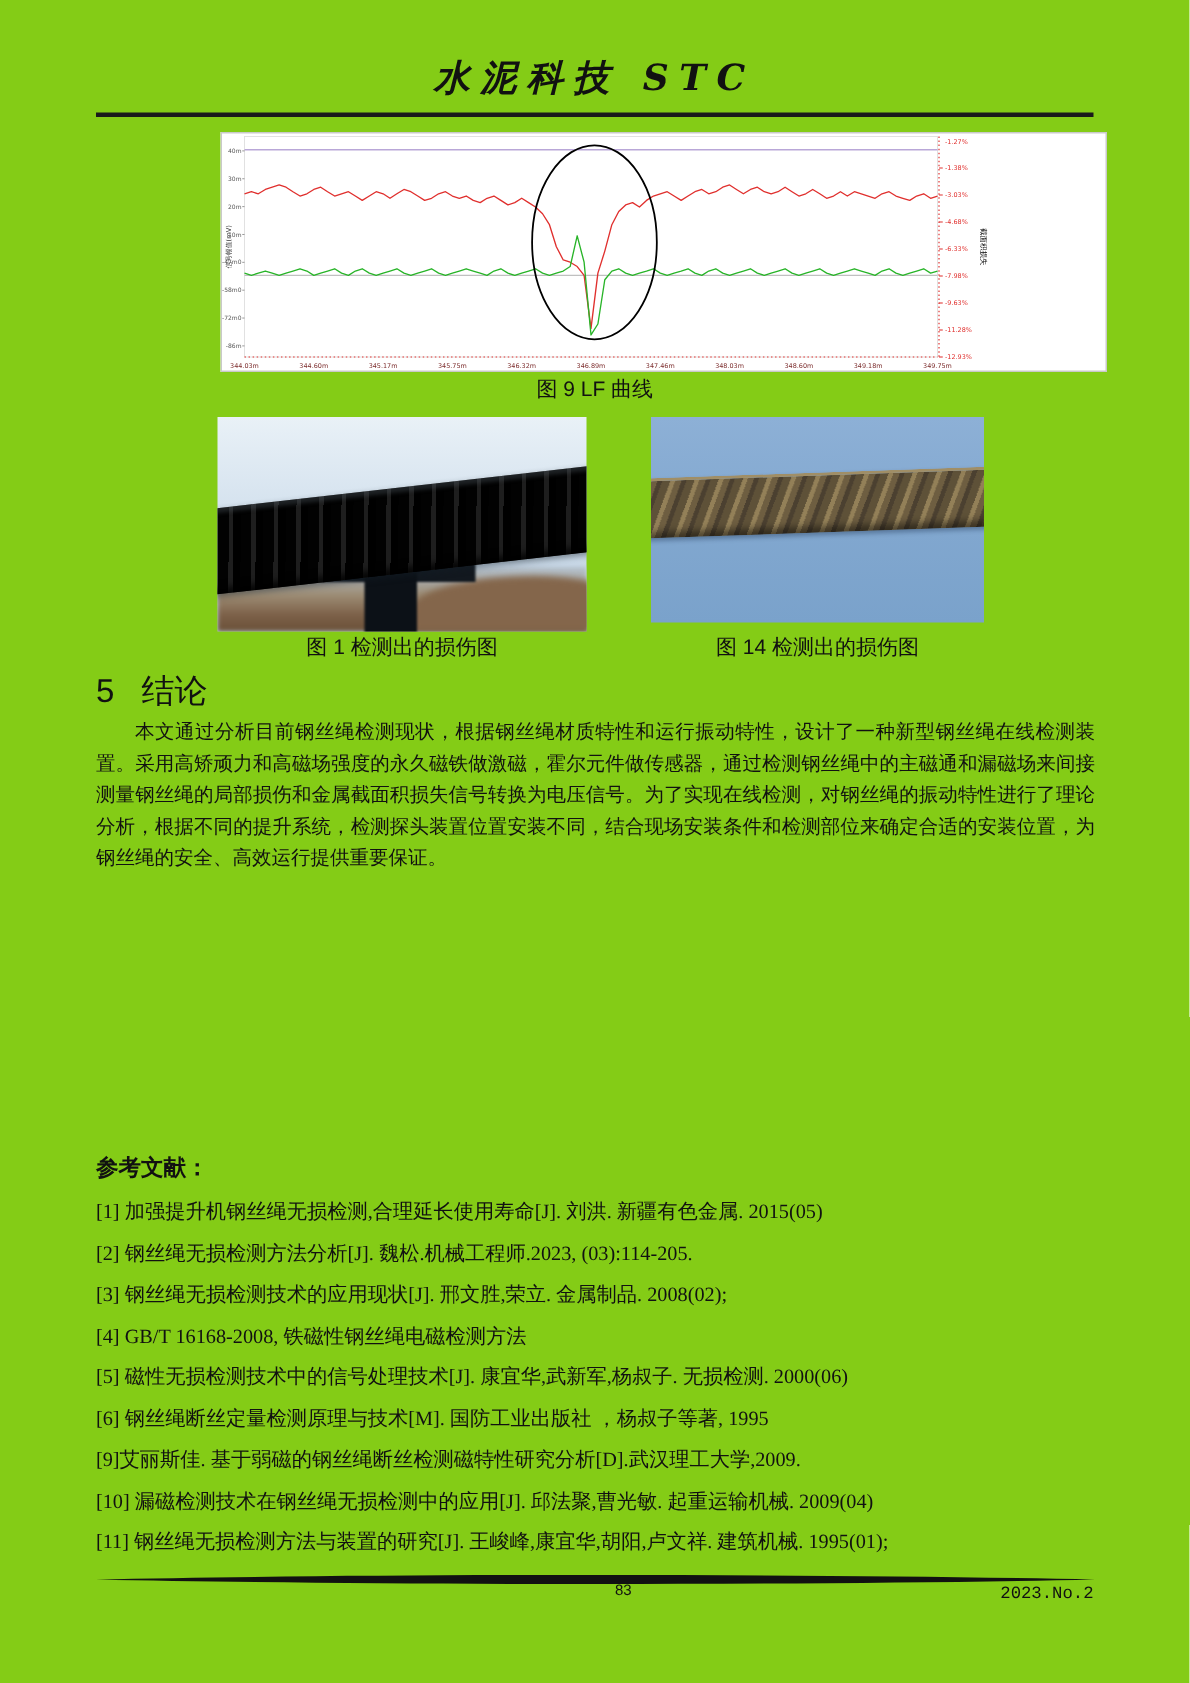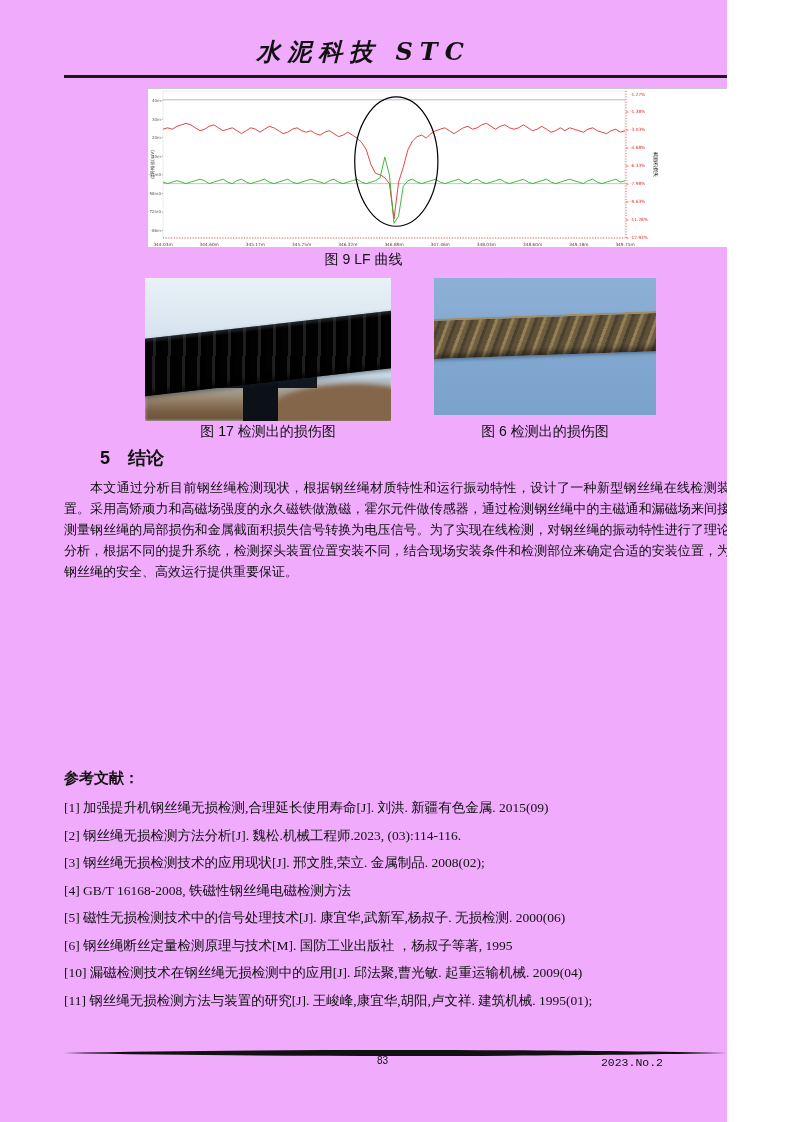--- a/index.html
+++ b/index.html
@@ -1,16 +1,16 @@
 <!DOCTYPE html>
 <html><head>
 <meta charset="utf-8">
 <style>
   html,body{margin:0;padding:0;background:#ffffff;}
-  .page{position:relative;width:727px;height:1122px;background:#f0abfc;overflow:hidden;
+  .page{position:relative;width:793px;height:1122px;background:#84cc16;overflow:hidden;
         font-family:"Liberation Serif","DejaVu Serif",serif;color:#111;}
   
   .header-title{position:absolute;top:36px;left:0;width:100%;text-align:center;
     font-size:24px;font-weight:bold;font-style:italic;letter-spacing:7px;
     font-family:"DejaVu Serif",serif;}
   .header-rule{position:absolute;top:75px;left:64px;width:665px;height:3px;background:#1a1a1a;}
   
   .chart-box{position:absolute;top:88px;left:147px;width:591px;height:160px;background:#fff;}
   .fig9-caption{position:absolute;top:251px;left:0;width:100%;text-align:center;font-size:14px;
     font-family:"Liberation Sans",sans-serif;}
@@ -34,22 +34,22 @@
   .p2-rope{position:absolute;left:-8px;right:-8px;top:27%;height:28%;
     transform:rotate(-2deg);border-radius:4px;
     background:repeating-linear-gradient(112deg,#5e5138 0 5px,#938058 5px 8px,#6e5e41 8px 12px,#4b4030 12px 15px);
     border-top:2px solid #a08e66;
     box-shadow:0 2px 3px rgba(20,40,70,.35), inset 0 -4px 5px rgba(0,0,0,.45);}
   .fig-caption{position:absolute;top:423px;text-align:center;font-size:14px;
     font-family:"Liberation Sans",sans-serif;}
   .fig10-caption{left:145px;width:246px;}
   .fig11-caption{left:434px;width:222px;}
   
-  .section-heading{position:absolute;top:446px;left:64px;font-size:18px;font-weight:bold;
-    font-family:"Liberation Sans",sans-serif;margin-left:36px;}
+  .section-heading{position:absolute;top:446px;left:64px;font-size:22px;font-weight:normal;
+    font-family:"Liberation Sans",sans-serif;}
   .section-heading .num{margin-right:18px;}
   .body-paragraph{position:absolute;top:477px;left:64px;width:666px;font-size:13px;
     line-height:21px;text-align:justify;text-indent:2em;}
   
   .refs-heading{position:absolute;top:769px;left:64px;font-size:15px;font-weight:bold;
     font-family:"Liberation Sans",sans-serif;}
   .refs-list{position:absolute;top:794px;left:64px;width:672px;font-size:13.5px;}
   .refs-list .ref{line-height:27.5px;white-space:nowrap;}
   
   .footer-line{position:absolute;top:1046px;left:0;}
@@ -130,37 +130,38 @@
   <div class="photo photo1">
     <div class="p1-ground"></div>
     <div class="p1-hill"></div>
     <div class="p1-post-bar"></div>
     <div class="p1-post"></div>
     <div class="p1-rope"></div>
   </div>
   <div class="photo photo2">
     <div class="p2-rope"></div>
   </div>
-  <div class="fig-caption fig10-caption">图 17 检测出的损伤图</div>
-  <div class="fig-caption fig11-caption">图 6 检测出的损伤图</div>
+  <div class="fig-caption fig10-caption">图 1 检测出的损伤图</div>
+  <div class="fig-caption fig11-caption">图 14 检测出的损伤图</div>
 
   <div class="section-heading">
     <span class="num">5</span><span>结论</span>
   </div>
 
   <div class="body-paragraph">本文通过分析目前钢丝绳检测现状，根据钢丝绳材质特性和运行振动特性，设计了一种新型钢丝绳在线检测装置。采用高矫顽力和高磁场强度的永久磁铁做激磁，霍尔元件做传感器，通过检测钢丝绳中的主磁通和漏磁场来间接测量钢丝绳的局部损伤和金属截面积损失信号转换为电压信号。为了实现在线检测，对钢丝绳的振动特性进行了理论分析，根据不同的提升系统，检测探头装置位置安装不同，结合现场安装条件和检测部位来确定合适的安装位置，为钢丝绳的安全、高效运行提供重要保证。</div>
 
   <div class="refs-heading">参考文献：</div>
   <div class="refs-list">
-      <div class="ref">[1]  加强提升机钢丝绳无损检测,合理延长使用寿命[J].  刘洪.  新疆有色金属. 2015(09)</div>
-      <div class="ref">[2]  钢丝绳无损检测方法分析[J].  魏松.机械工程师.2023, (03):114-116.</div>
+      <div class="ref">[1]  加强提升机钢丝绳无损检测,合理延长使用寿命[J].  刘洪.  新疆有色金属. 2015(05)</div>
+      <div class="ref">[2]  钢丝绳无损检测方法分析[J].  魏松.机械工程师.2023, (03):114-205.</div>
       <div class="ref">[3]  钢丝绳无损检测技术的应用现状[J].  邢文胜,荣立.  金属制品. 2008(02);</div>
       <div class="ref">[4] GB/T 16168-2008,  铁磁性钢丝绳电磁检测方法</div>
       <div class="ref">[5]  磁性无损检测技术中的信号处理技术[J].  康宜华,武新军,杨叔子.  无损检测. 2000(06)</div>
       <div class="ref">[6]  钢丝绳断丝定量检测原理与技术[M].  国防工业出版社 ，杨叔子等著, 1995</div>
+      <div class="ref">[9]艾丽斯佳.  基于弱磁的钢丝绳断丝检测磁特性研究分析[D].武汉理工大学,2009.</div>
       <div class="ref">[10]  漏磁检测技术在钢丝绳无损检测中的应用[J].  邱法聚,曹光敏.   起重运输机械. 2009(04)</div>
       <div class="ref">[11]  钢丝绳无损检测方法与装置的研究[J].  王峻峰,康宜华,胡阳,卢文祥.  建筑机械. 1995(01);</div>
     </div>
 
   <svg class="footer-line" width="793" height="14" viewBox="0 0 793 14">
     <path d="M64,7 C250,3 545,3 730,7 C545,11 250,11 64,7 Z" fill="#111"></path>
   </svg>
   <div class="footer-page">83</div>
   <div class="footer-issue">2023.No.2</div>
 

